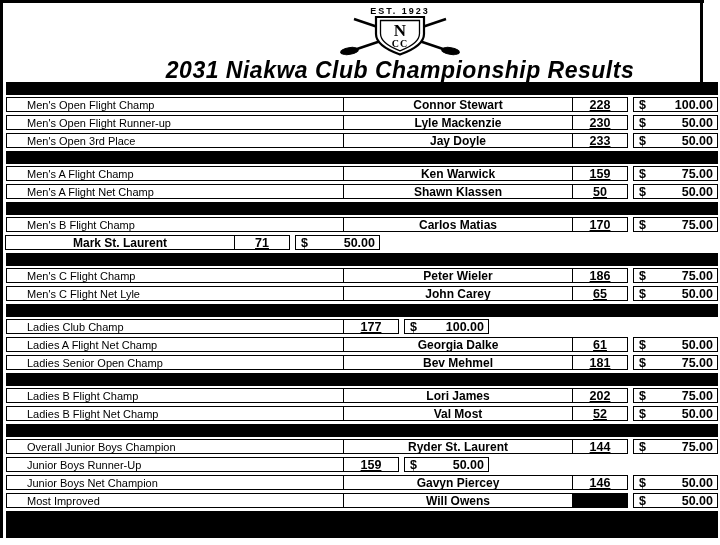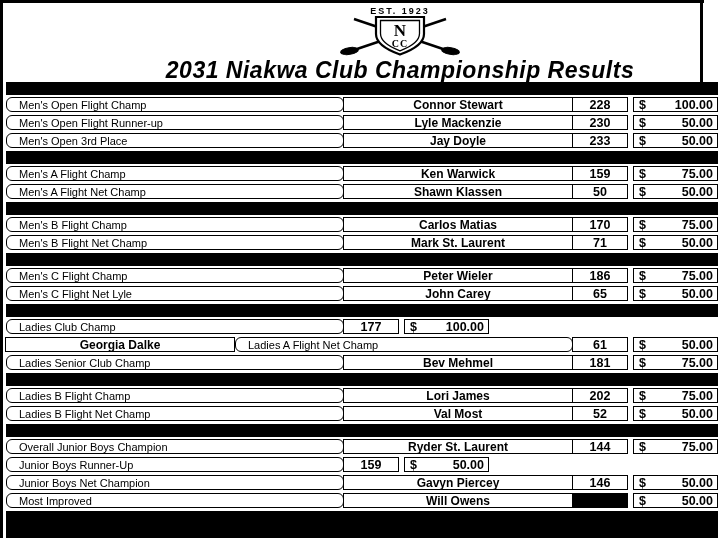--- a/index.html
+++ b/index.html
@@ -21,23 +21,23 @@
 
   .table-area { position:absolute; left:6px; top:82px; width:712px; }
   .band { height:13px; background:#000; margin-bottom:2px; width:712px; }
   .band.bottom { height:27px; margin-bottom:0; }
 
   .row { display:flex; height:15px; margin-bottom:3px; }
   .cell {
     box-sizing:border-box; border:1px solid #000; background:#fff;
     display:flex; align-items:center; overflow:hidden;
   }
-  .cell.cat   { width:338px; font-size:11px; padding-left:12px;border-radius:6px; }
+  .cell.cat   { width:338px; font-size:11px; padding-left:20px; }
   .cell.name  { width:230px; margin-left:-1px; font-weight:bold; font-size:12px; justify-content:center; }
-  .cell.score { width:56px;  margin-left:-1px; font-weight:bold; font-size:12.5px; justify-content:center; }
+  .cell.score { width:56px;  margin-left:-1px; font-weight:bold; font-size:12.5px; justify-content:center;text-decoration:underline; }
   .cell.score.filled { background:#000; border-color:#000; }
   .cell.money {
     width:85px; margin-left:5px; font-weight:bold; font-size:12.5px;
     justify-content:space-between; padding:0 4px 0 5px;
   }
 </style>
 </head>
 <body>
 
 <div class="page">
@@ -121,21 +121,20 @@
         <div class="row">
     <div class="cell cat">Men's B Flight Champ</div>
     <div class="cell name">Carlos Matias</div>
     <div class="cell score">170</div>
     <div class="cell money">
       <span>$</span>
             <span>75.00</span>
     </div>
   </div>
         <div class="row">
-    <div class="cell cat">Men's B Flight Net Champ</div>
     <div class="cell name">Mark St. Laurent</div>
     <div class="cell score">71</div>
     <div class="cell money">
       <span>$</span>
             <span>50.00</span>
     </div>
   </div>
         <div class="band"></div>
         <div class="row">
     <div class="cell cat">Men's C Flight Champ</div>
@@ -158,30 +157,30 @@
         <div class="band"></div>
         <div class="row">
     <div class="cell cat">Ladies Club Champ</div>
     <div class="cell score">177</div>
     <div class="cell money">
       <span>$</span>
             <span>100.00</span>
     </div>
   </div>
         <div class="row">
+    <div class="cell cat">Ladies A Flight Net Champ</div>
     <div class="cell name">Georgia Dalke</div>
-    <div class="cell cat">Ladies A Flight Net Champ</div>
     <div class="cell score">61</div>
     <div class="cell money">
       <span>$</span>
             <span>50.00</span>
     </div>
   </div>
         <div class="row">
-    <div class="cell cat">Ladies Senior Club Champ</div>
+    <div class="cell cat">Ladies Senior Open Champ</div>
     <div class="cell name">Bev Mehmel</div>
     <div class="cell score">181</div>
     <div class="cell money">
       <span>$</span>
             <span>75.00</span>
     </div>
   </div>
         <div class="band"></div>
         <div class="row">
     <div class="cell cat">Ladies B Flight Champ</div>

